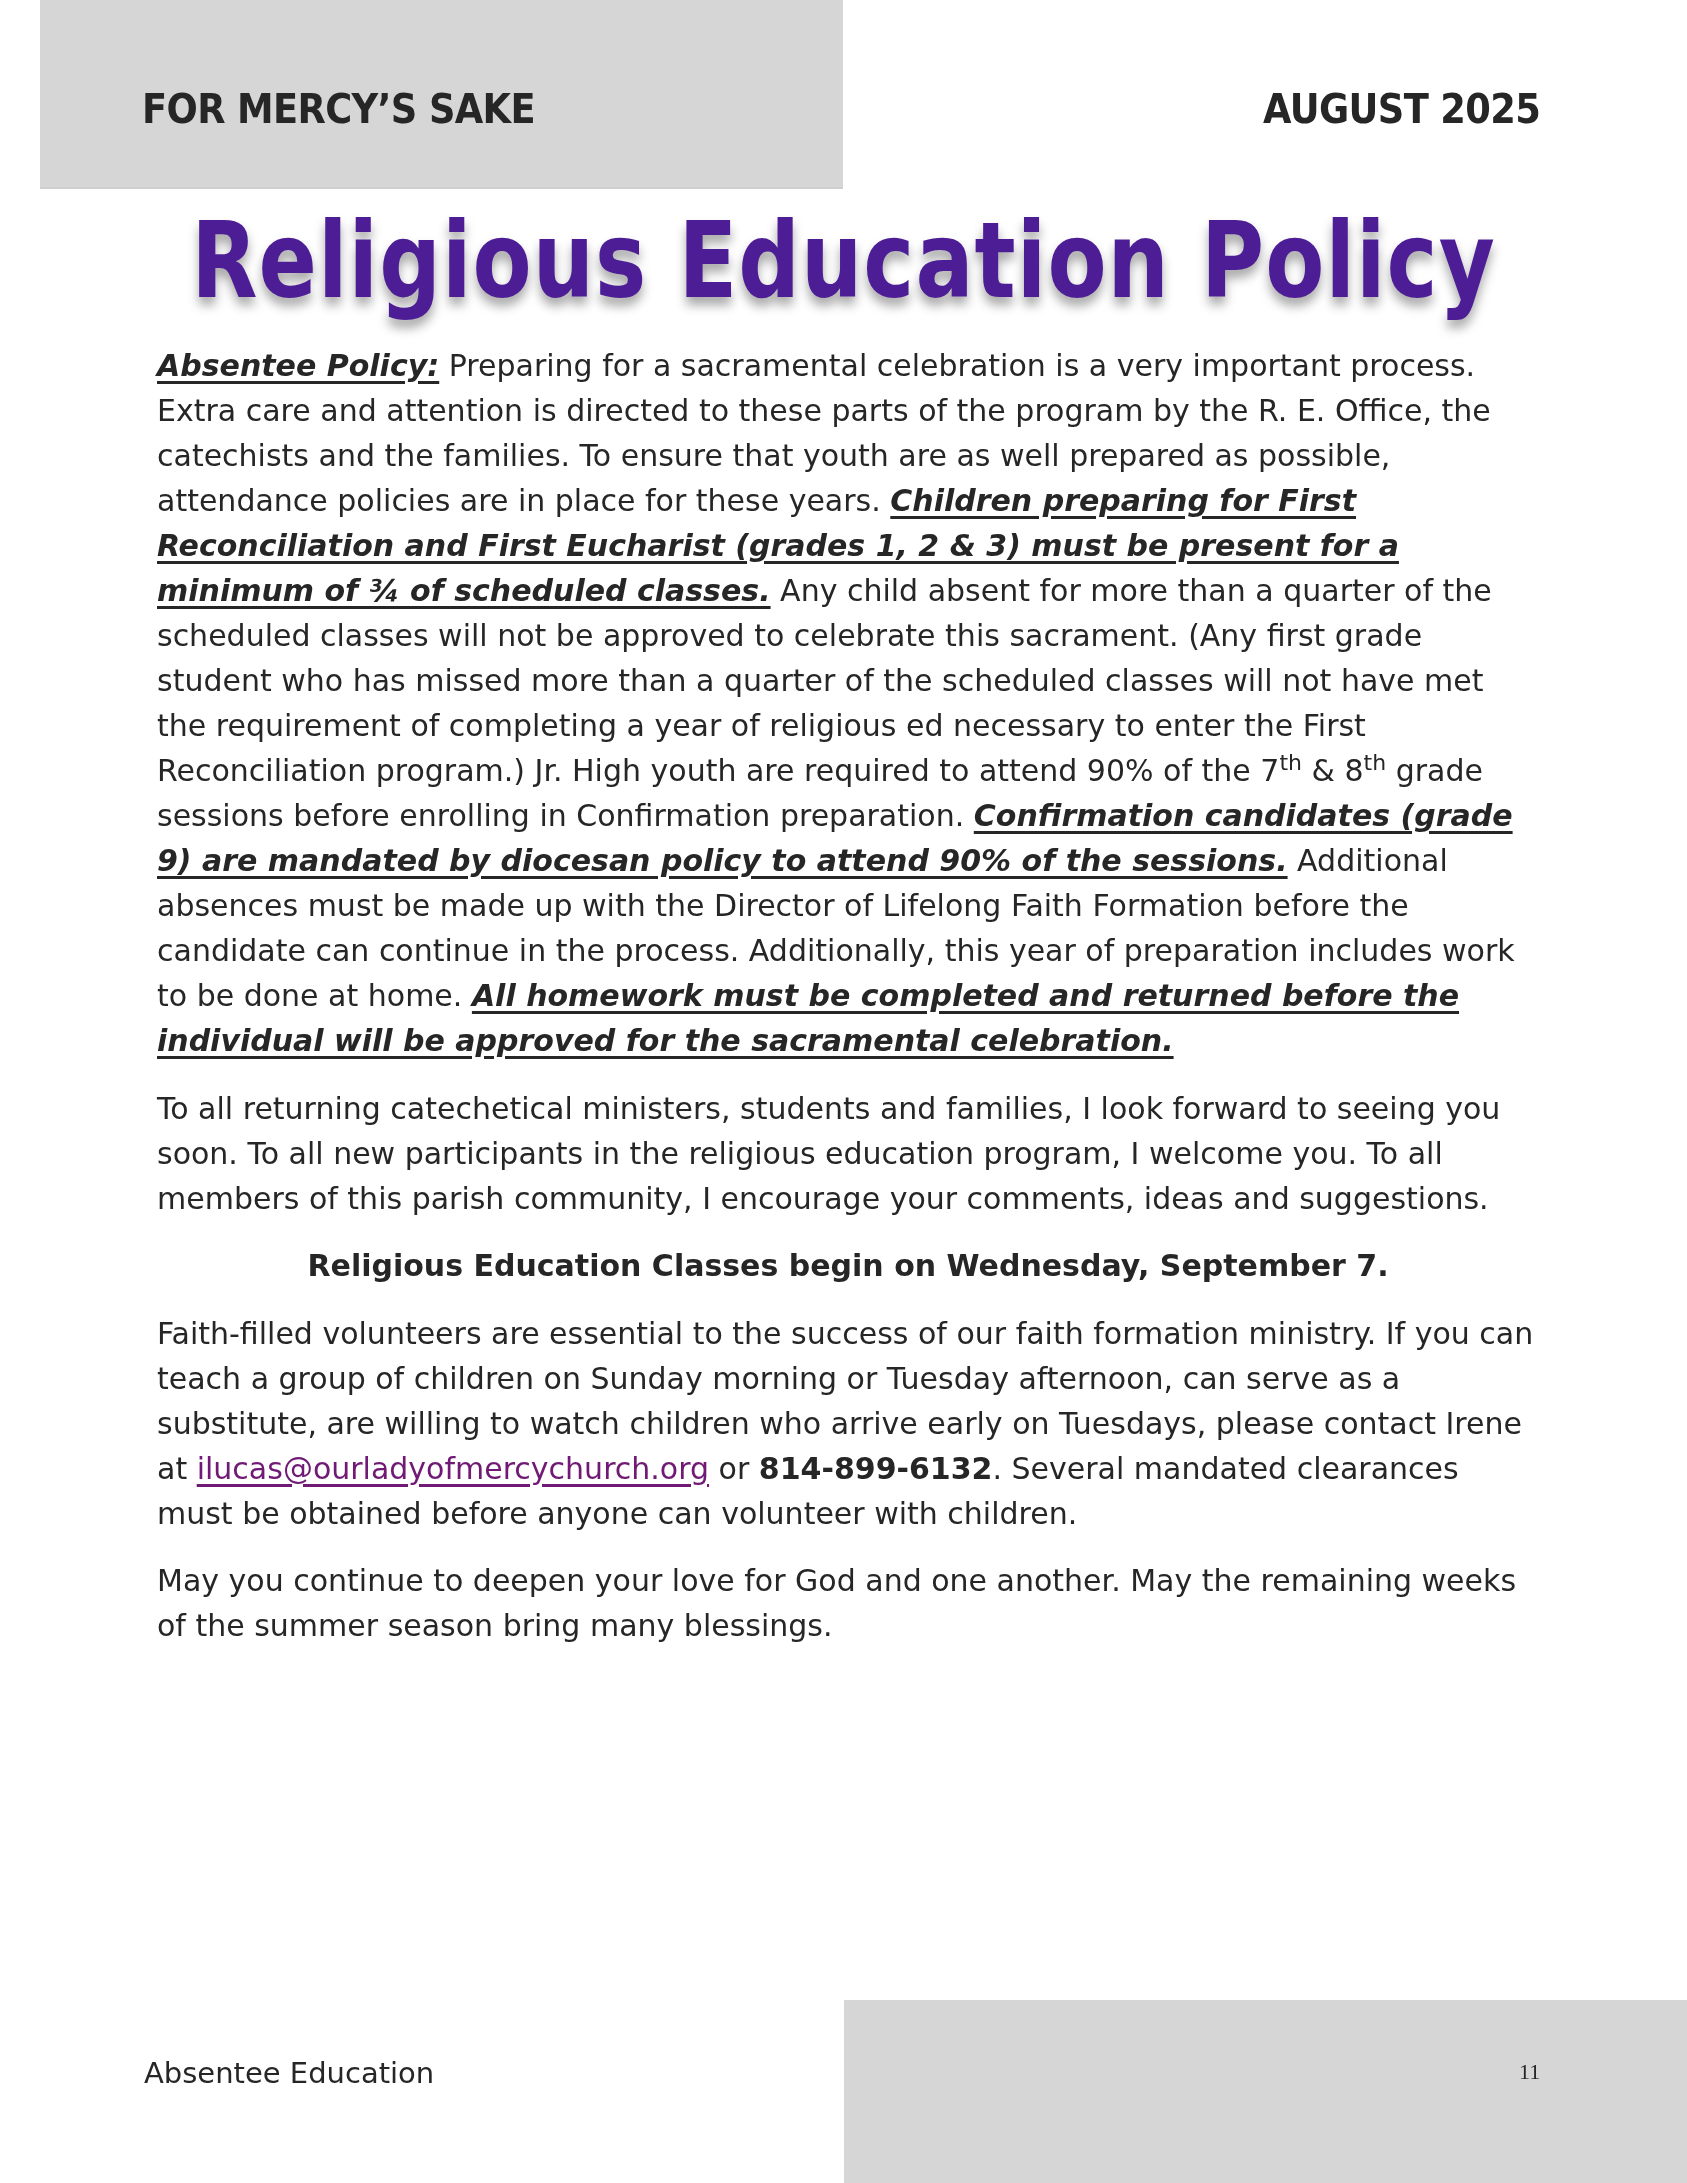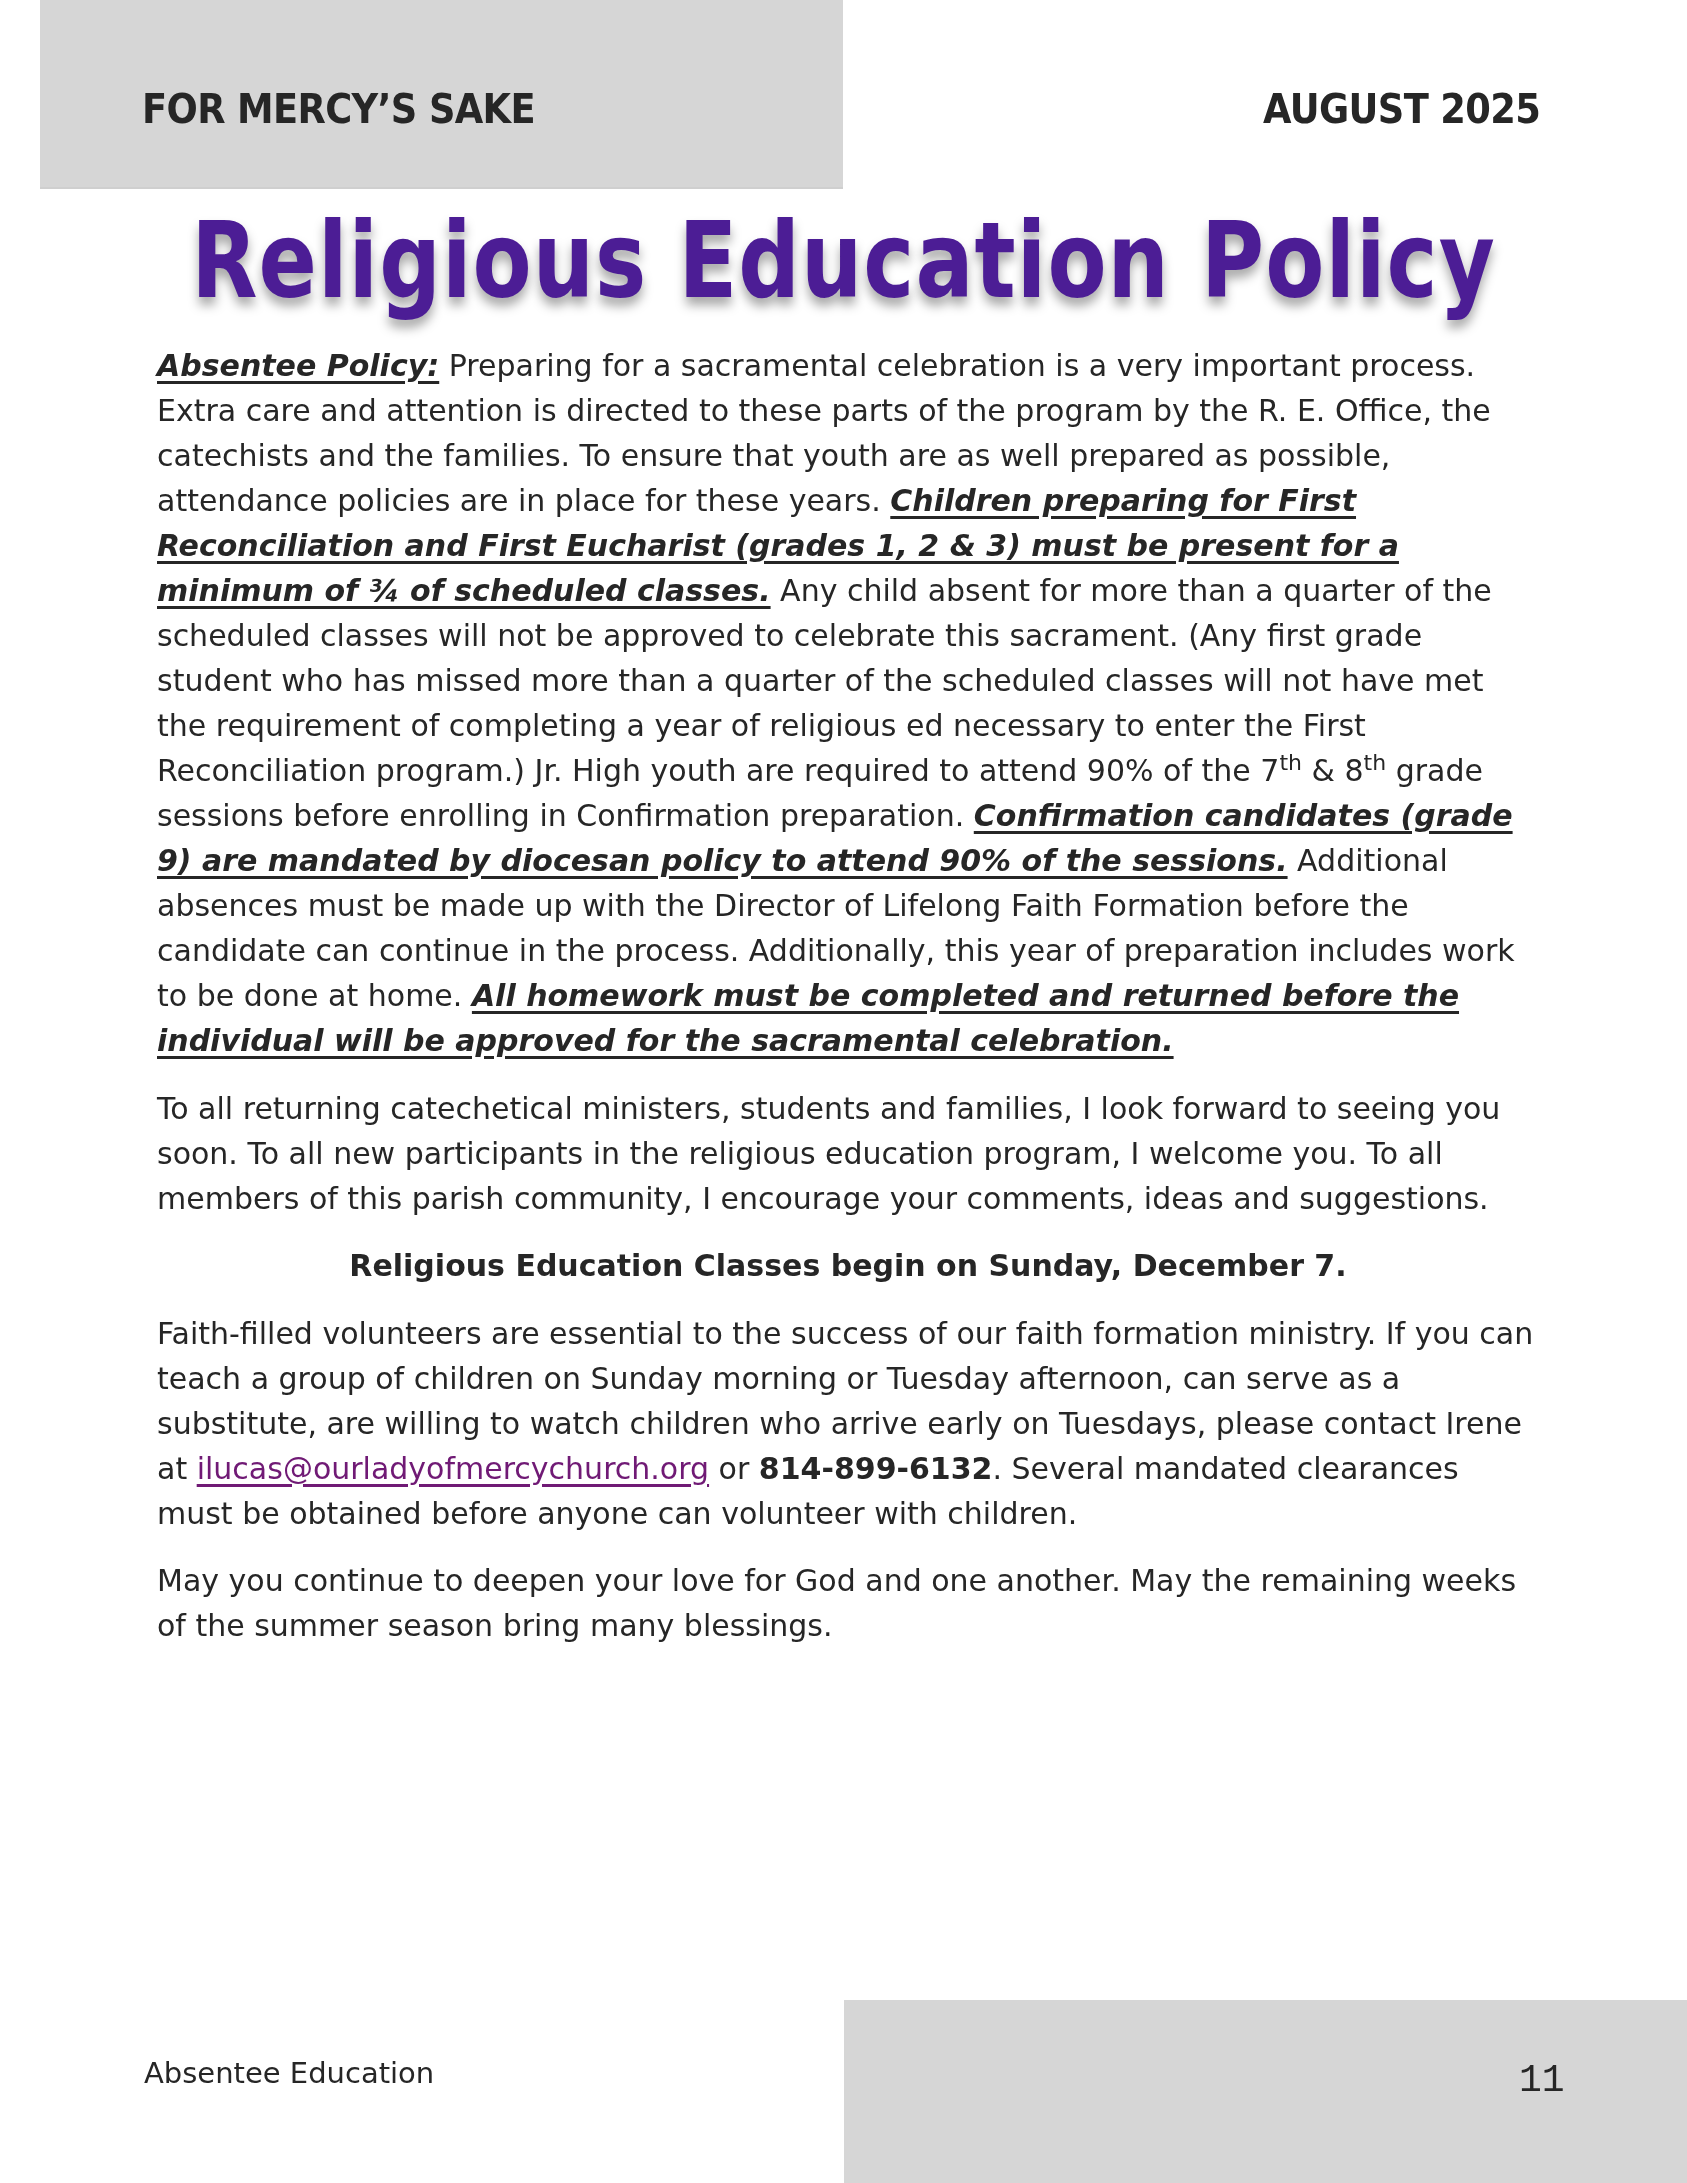--- a/index.html
+++ b/index.html
@@ -125,43 +125,43 @@
       top: 2056px;
       font-family: "DejaVu Sans", sans-serif;
       font-size: 29px;
       color: #262626;
       white-space: nowrap;
     }
     .footer-right {
       position: absolute;
       left: 1519px;
       top: 2059px;
-      font-family: Liberation Mono, monospace;
-      font-size: 38px;
+      font-family: Liberation Serif, serif;
+      font-size: 22px;
       color: #262626;
       white-space: nowrap;
     }
   </style>
 </head>
 <body>
 
 <div class="header-box"></div>
 <div class="header-left">FOR MERCY’S SAKE</div>
 <div class="header-right">AUGUST 2025</div>
 
 <h1 class="title" style="margin:0;">
   <span>Religious Education Policy</span>
 </h1>
 
 <div class="content">
   <p><span class="b-u">Absentee Policy:</span><span> Preparing for a sacramental celebration is a very important process. Extra care and attention is directed to these parts of the program by the R. E. Office, the catechists and the families. To ensure that youth are as well prepared as possible, attendance policies are in place for these years. </span><span class="b-u">Children preparing for First Reconciliation and First Eucharist (grades 1, 2 &amp; 3) must be present for a minimum of ¾ of scheduled classes.</span><span> Any child absent for more than a quarter of the scheduled classes will not be approved to celebrate this sacrament. (Any first grade student who has missed more than a quarter of the scheduled classes will not have met the requirement of completing a year of religious ed necessary to enter the First Reconciliation program.) Jr. High youth are required to attend 90% of the 7</span><sup>th</sup><span> &amp; 8</span><sup>th</sup><span> grade sessions before enrolling in Confirmation preparation. </span><span class="b-u">Confirmation candidates (grade 9) are mandated by diocesan policy to attend 90% of the sessions.</span><span> Additional absences must be made up with the Director of Lifelong Faith Formation before the candidate can continue in the process. Additionally, this year of preparation includes work to be done at home. </span><span class="b-u">All homework must be completed and returned before the individual will be approved for the sacramental celebration.</span></p>
 
   <p>To all returning catechetical ministers, students and families, I look forward to seeing you soon. To all new participants in the religious education program, I welcome you. To all members of this parish community, I encourage your comments, ideas and suggestions.</p>
 
-  <p class="center"><span>Religious Education Classes begin on Sunday, December 7.</span><br></p>
+  <p class="center"><span>Religious Education Classes begin on Wednesday, September 7.</span><br></p>
 
   <p><span>Faith-filled volunteers are essential to the success of our faith formation ministry. If you can teach a group of children on Sunday morning or Tuesday afternoon, can serve as a substitute, are willing to watch children who arrive early on Tuesdays, please contact Irene at </span><a class="email" title="ilucas@ourladyofmercychurch.org">ilucas@ourladyofmercychurch.org</a><span> or </span><span class="b">814-899-6132</span><span>. Several mandated clearances must be obtained before anyone can volunteer with children.</span></p>
 
   <p>May you continue to deepen your love for God and one another. May the remaining weeks of the summer season bring many blessings.</p>
 </div>
 
 <div class="footer-box"></div>
 <div class="footer-left">Absentee Education</div>
 <div class="footer-right">11</div>
 

